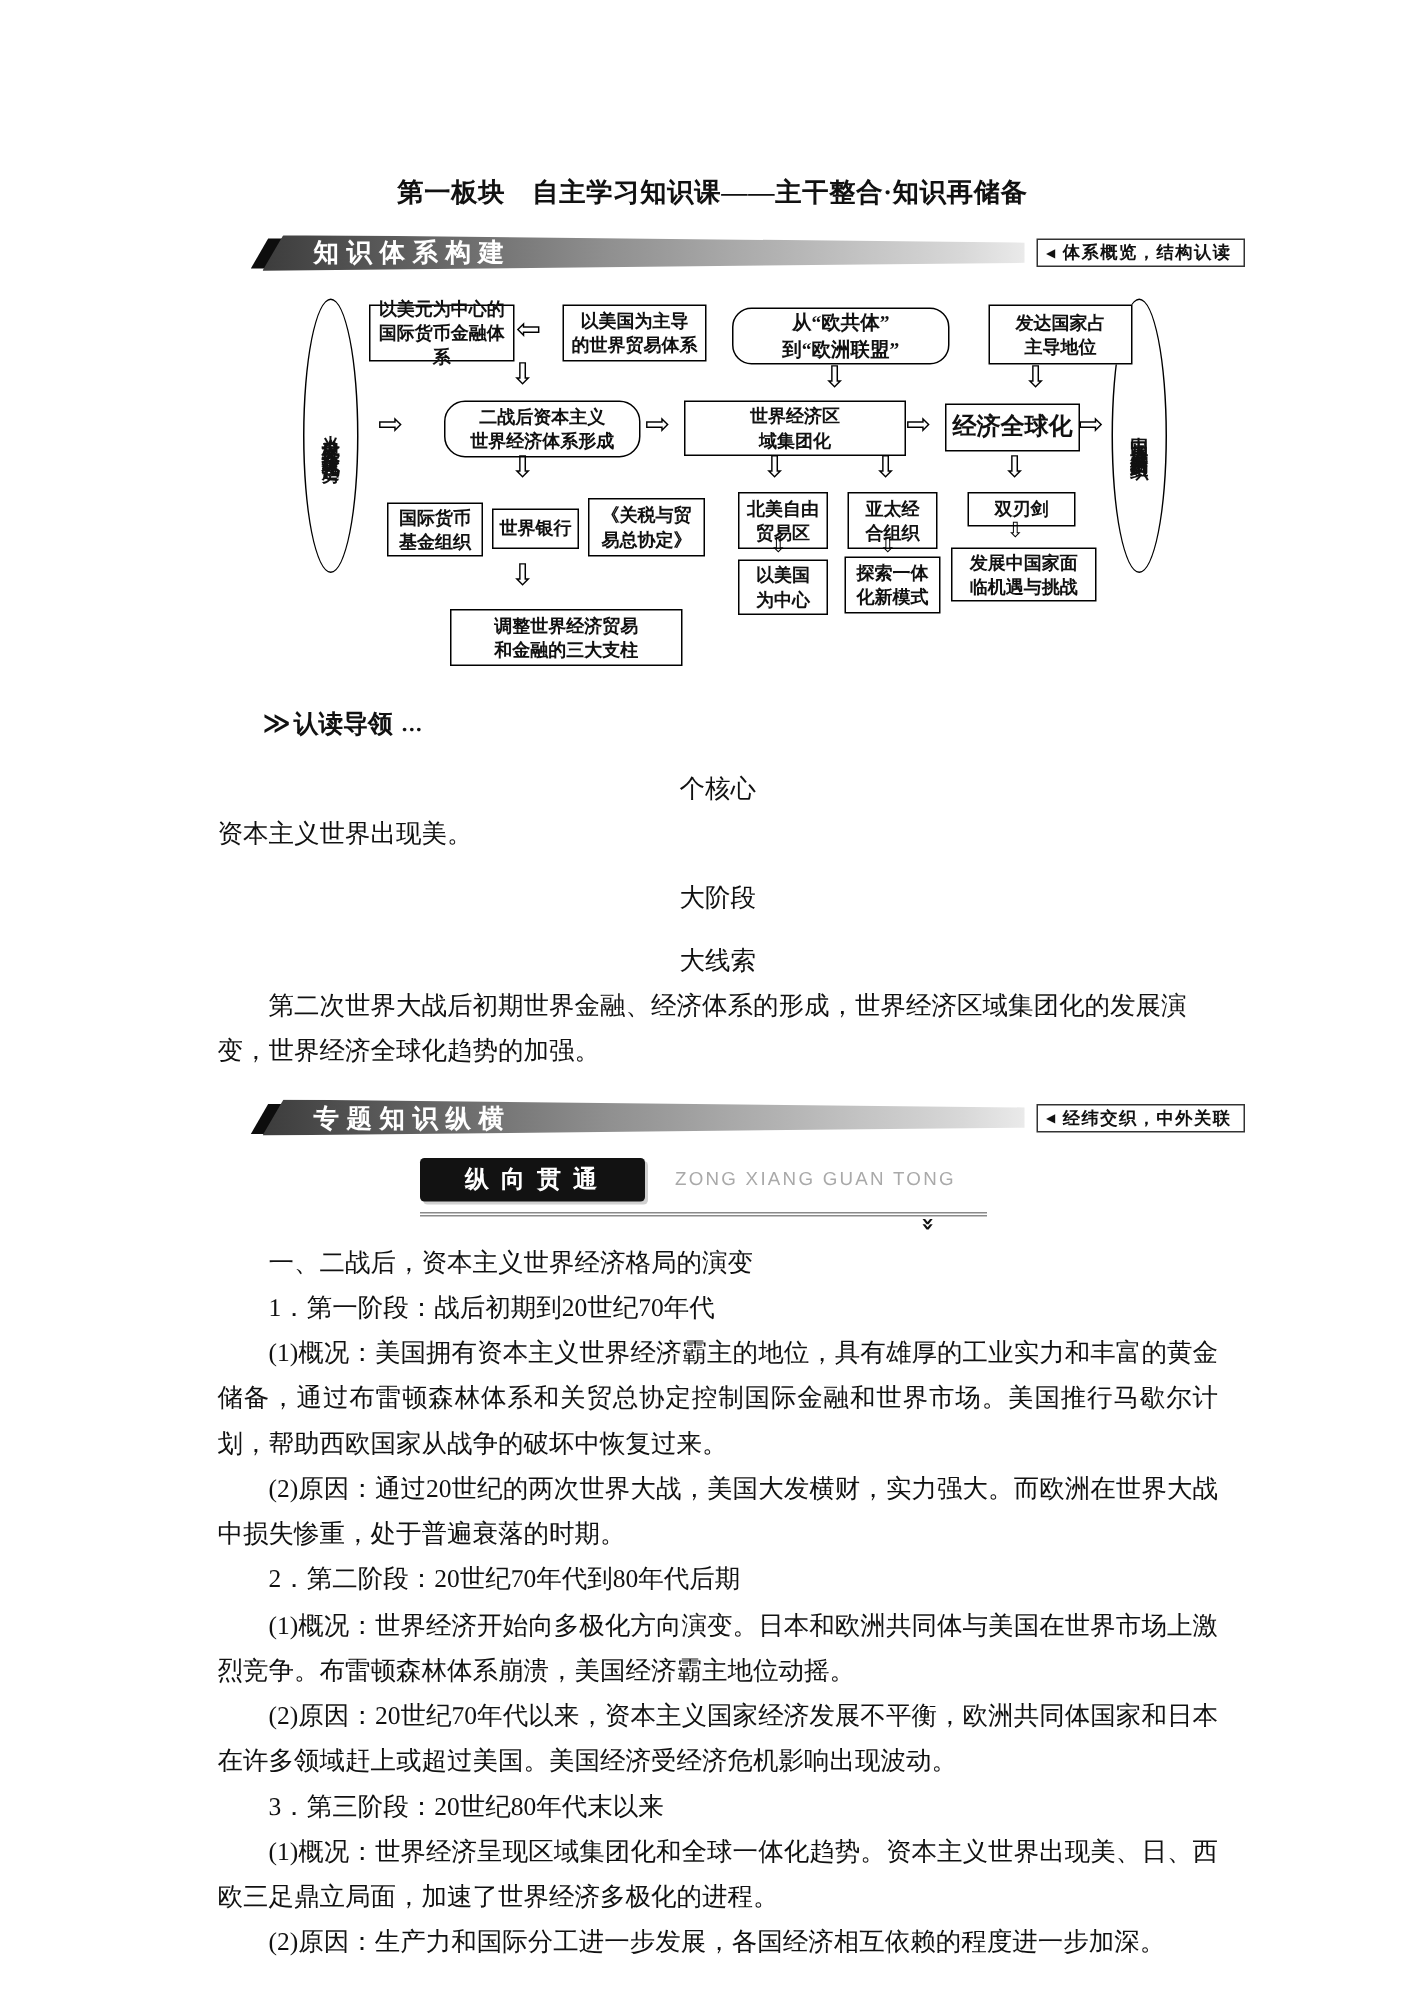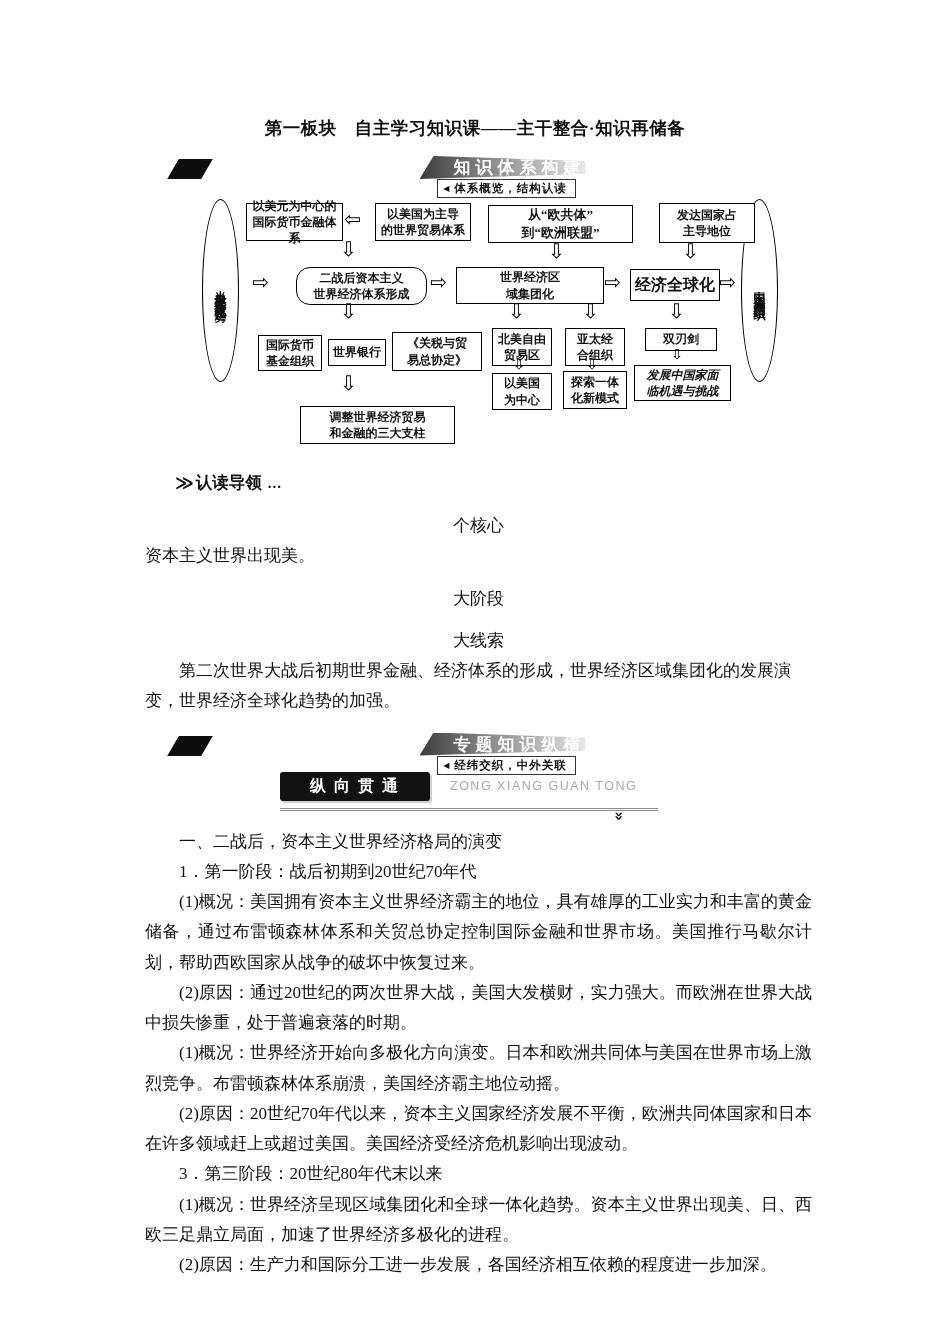--- a/index.html
+++ b/index.html
@@ -7,21 +7,21 @@
   body {
     width:950px; min-height:1344px; margin:0 auto;
     font-family:"Liberation Serif","DejaVu Serif",serif;
     color:#111; position:relative;
     padding-top:116px; padding-bottom:90px;
   }
   
   .page-title { text-align:center; font-size:17.5px; font-weight:bold; letter-spacing:.5px; }
 
   
-  .banner { position:relative; margin:16px 120px 0 175px; height:25px; display:flex; align-items:center;flex-direction:column; }
+  .banner { position:relative; margin:16px 120px 0 175px; height:25px; display:flex; align-items:center; }
   .banner .blackedge {
     position:absolute; left:-2px; top:3px; width:34px; height:20px;
     background:#0d0d0d; transform:skewX(-30deg);
   }
   .banner .ribbon {
     position:relative; flex:1 1 auto; height:24px; display:flex; align-items:center;
     background:linear-gradient(to right,#3c3c3c,#8f8f8f 45%,#d8d8d8 92%,#eaeaea);
     clip-path:polygon(14px 0, 100% 22%, 100% 78%, 0 100%);
   }
   .banner .ribbon-text {
@@ -49,34 +49,34 @@
     position:absolute; border:1px solid #000; border-radius:50%;
     display:flex; align-items:center; justify-content:center;
     writing-mode:vertical-rl; text-orientation:upright;
     font-size:12px; font-weight:bold; letter-spacing:2px; line-height:1;
     background:#fff;
   }
   .oval-left  { left:202px; top:10px;  width:37px; height:183px; }
   .oval-right { left:741px; top:10px;  width:37px; height:183px; }
   .b-a { left:246px; top:14px;  width:97px;  height:38px; }
   .b-b { left:375px; top:14px;  width:96px;  height:38px; }
-  .b-c { left:488px; top:16px;  width:145px; height:38px; font-size:13px; }
+  .b-c { left:488px; top:16px;  width:145px; height:38px; font-size:13px;border-radius:13px; }
   .b-d { left:659px; top:14px;  width:96px;  height:40px; }
   .b-e { left:296px; top:78px;  width:131px; height:38px;border-radius:14px; }
   .b-f { left:456px; top:78px;  width:148px; height:37px; }
   .b-g { left:630px; top:80px;  width:90px;  height:32px; font-size:16px; }
   .b-h { left:258px; top:146px; width:64px;  height:36px; }
   .b-i { left:328px; top:150px; width:58px;  height:27px; }
-  .b-j { left:392px; top:143px; width:90px;  height:39px; }
+  .b-j { left:392px; top:143px; width:78px;  height:39px; }
   .b-k { left:492px; top:139px; width:60px;  height:38px; }
   .b-l { left:565px; top:139px; width:60px;  height:38px; }
   .b-m { left:645px; top:139px; width:72px;  height:23px; }
   .b-n { left:492px; top:184px; width:60px;  height:37px; }
   .b-o { left:563px; top:182px; width:64px;  height:38px; }
-  .b-p { left:634px; top:176px; width:97px;  height:36px;font-style:italic; }
+  .b-p { left:634px; top:176px; width:97px;  height:36px; }
   .b-q { left:300px; top:217px; width:155px; height:38px; }
   .arr { position:absolute; font-size:20px; line-height:1; color:#000;
     font-family:"DejaVu Sans",sans-serif; }
   .arr-s { font-size:14px; }
   .ar1  { left:344px; top:20px; }
   .ar2  { left:340px; top:50px; }
   .ar3  { left:548px; top:52px; }
   .ar4  { left:682px; top:52px; }
   .ar5  { left:252px; top:83px; }
   .ar6  { left:430px; top:83px; }
@@ -222,18 +222,19 @@
     <span class="sec-pinyin">ZONG XIANG GUAN TONG</span>
   </div>
   <span class="sec-chevron">»</span>
 </div>
 
 <div class="content">
   <p>一、二战后，资本主义世界经济格局的演变</p>
   <p>1．第一阶段：战后初期到20世纪70年代</p>
   <p>(1)概况：美国拥有资本主义世界经济霸主的地位，具有雄厚的工业实力和丰富的黄金储备，通过布雷顿森林体系和关贸总协定控制国际金融和世界市场。美国推行马歇尔计划，帮助西欧国家从战争的破坏中恢复过来。</p>
   <p>(2)原因：通过20世纪的两次世界大战，美国大发横财，实力强大。而欧洲在世界大战中损失惨重，处于普遍衰落的时期。</p>
+  <p>2．第二阶段：20世纪70年代到80年代后期</p>
   <p>(1)概况：世界经济开始向多极化方向演变。日本和欧洲共同体与美国在世界市场上激烈竞争。布雷顿森林体系崩溃，美国经济霸主地位动摇。</p>
   <p>(2)原因：20世纪70年代以来，资本主义国家经济发展不平衡，欧洲共同体国家和日本在许多领域赶上或超过美国。美国经济受经济危机影响出现波动。</p>
   <p>3．第三阶段：20世纪80年代末以来</p>
   <p>(1)概况：世界经济呈现区域集团化和全球一体化趋势。资本主义世界出现美、日、西欧三足鼎立局面，加速了世界经济多极化的进程。</p>
   <p>(2)原因：生产力和国际分工进一步发展，各国经济相互依赖的程度进一步加深。</p>
 </div>
 
 </body></html>

